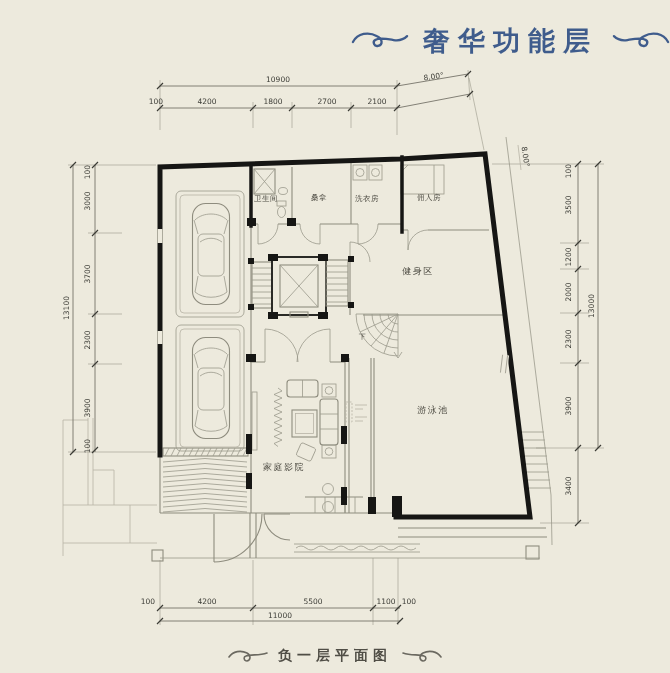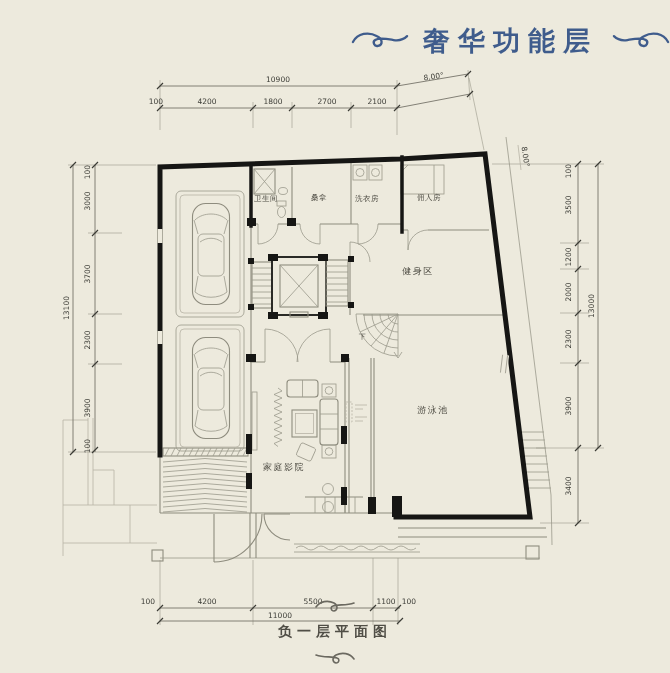--- a/index.html
+++ b/index.html
@@ -3,21 +3,21 @@
 <meta charset="utf-8">
 <style>
   html,body{margin:0;padding:0;background:#edeadd;}
   body{width:670px;height:673px;position:relative;overflow:hidden;
        font-family:"DejaVu Sans",sans-serif;}
   .title-row{position:absolute;top:8px;left:0;width:100%;display:flex;
              align-items:center;justify-content:flex-end;gap:14px;z-index:3;margin-top:15px;}
   .title-row h1{margin:0;font-family:"DejaVu Serif",serif;font-weight:bold;
                 font-size:27px;letter-spacing:8px;color:#3f5c8c;}
   .caption-row{position:absolute;bottom:8px;left:0;width:100%;display:flex;
-               align-items:center;justify-content:center;gap:10px;z-index:3;flex-direction:column;}
+               align-items:center;justify-content:center;gap:10px;z-index:3;}
   .caption-row span{font-family:"DejaVu Serif",serif;font-weight:600;
                     font-size:14px;letter-spacing:5px;color:#504e46;}
   svg.plan{position:absolute;left:0;top:0;}
   
   .w5{stroke:#161614;stroke-width:5;fill:none;stroke-linecap:square;stroke-linejoin:miter;}
   .w4{stroke:#161614;stroke-width:3.5;fill:none;stroke-linecap:square;}
   .w2{stroke:#2a2a26;stroke-width:2;fill:none;}
   .blk{fill:#161614;stroke:none;}
   .g  {stroke:#8e8c7e;stroke-width:1.1;fill:none;}
   .g2 {stroke:#9b998b;stroke-width:0.8;fill:none;}

